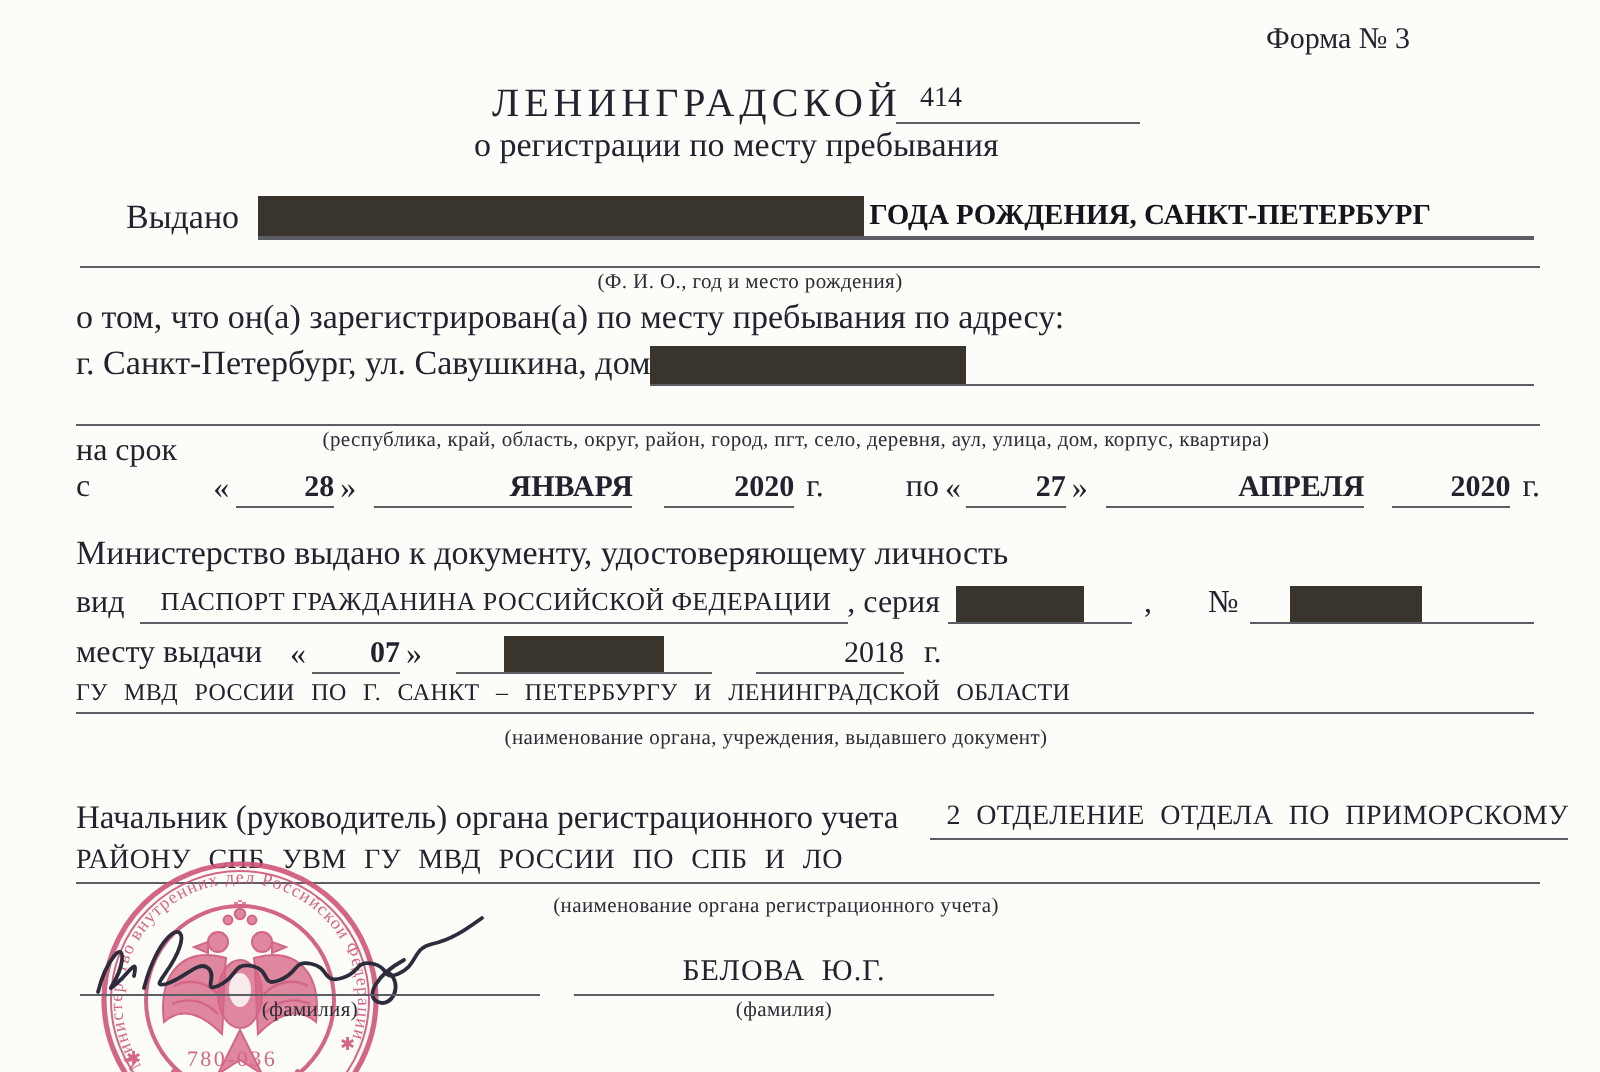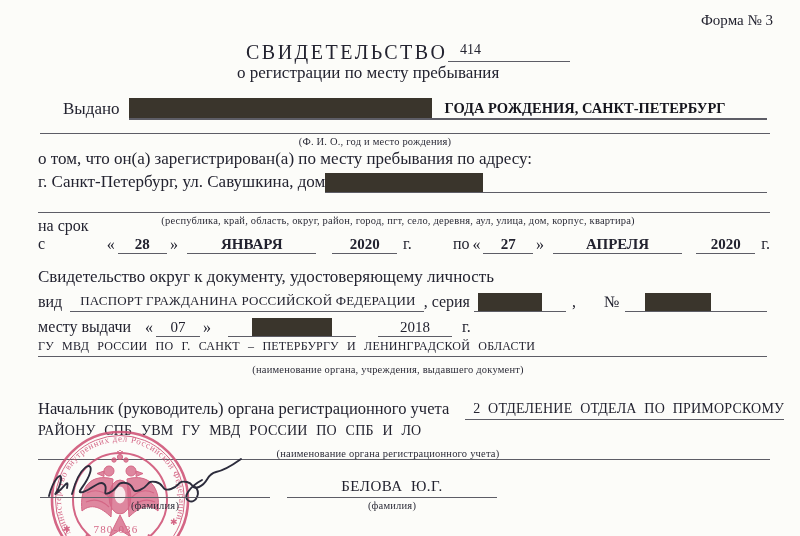--- a/index.html
+++ b/index.html
@@ -15,41 +15,41 @@
   body{background:#e9e9e6;font-family:"Liberation Serif","DejaVu Serif",serif;color:var(--ink)}
   .page{position:relative;width:800px;height:536px;background:var(--paper);overflow:hidden}
   .abs{position:absolute}
   .row{position:absolute;display:flex;align-items:flex-end}
   .u{border-bottom:1.5px solid var(--line)}
   .u2{border-bottom:2px solid var(--line)}
   .hint{font-size:10.5px;color:#2c2c38;letter-spacing:.2px;text-align:center}
   .caps{font-size:12px;letter-spacing:.2px;white-space:nowrap}
   .redact{display:inline-block;background:var(--redact)}
   .b{font-weight:bold}
-  .val{font-weight:bold;font-size:15px;text-align:center}
+  .val{font-weight:bold;font-size:15px;text-align:right}
   .q{font-size:16px;margin:0 3px}
   .stamp-svg{position:absolute;left:49px;top:429px;width:142px;height:142px;opacity:.88}
   .sig-svg{position:absolute;left:42px;top:456px;width:212px;height:52px}
 </style>
 </head>
 <body>
 
 <div class="page">
 
-  <div class="abs" style="top:12px;left:633px;width:140px;text-align:right;font-size:15px">Форма № 3</div>
+  <div class="abs" style="top:12px;left:633px;width:140px;text-align:left;font-size:15px">Форма № 3</div>
 
-  <div class="abs" style="top:41px;left:246px;font-size:20px;letter-spacing:2.5px">СВИДЕТЕЛЬСТВО</div>
+  <div class="abs" style="top:41px;left:246px;font-size:20px;letter-spacing:2.5px">ЛЕНИНГРАДСКОЙ</div>
   <div class="abs u" style="top:42px;left:448px;width:122px;height:20px;font-size:14px;padding-left:12px">414</div>
   <div class="abs" style="top:63px;left:237px;font-size:17px">о регистрации по месту пребывания</div>
 
   <div class="row" style="top:96px;left:63px;right:33px;height:24px">
     <span style="font-size:17px;margin-right:9px;padding-bottom:1px">Выдано</span>
     <span class="u2" style="flex:1;display:flex;align-items:flex-end">
       <span class="redact" style="width:303px;height:20px"></span>
-      <span class="b" style="font-size:14.5px;white-space:nowrap;margin-left:13px;padding-bottom:1px;color:var(--ink-bold)">ГОДА РОЖДЕНИЯ, САНКТ-ПЕТЕРБУРГ</span>
+      <span class="b" style="font-size:14.5px;white-space:nowrap;margin-left:3px;padding-bottom:1px;color:var(--ink-bold)">ГОДА РОЖДЕНИЯ, САНКТ-ПЕТЕРБУРГ</span>
     </span>
   </div>
   <div class="abs" style="top:133px;left:40px;right:30px;border-top:1.5px solid var(--line)"></div>
   <div class="abs hint" style="top:136px;left:40px;width:670px">(Ф. И. О., год и место рождения)</div>
 
   <div class="abs" style="top:149px;left:38px;font-size:17px">о том, что он(а) зарегистрирован(а) по месту пребывания по адресу:</div>
 
   <div class="row" style="top:170px;left:38px;right:33px;height:23px">
     <span style="font-size:17px;white-space:nowrap;padding-bottom:1px">г. Санкт-Петербург, ул. Савушкина, дом</span>
     <span class="u" style="flex:1;display:flex;align-items:flex-end">
@@ -69,56 +69,56 @@
     <span style="margin-left:6px;padding-bottom:1px">г.</span>
     <span style="margin-left:41px;padding-bottom:1px">по</span>
     <span class="q">«</span>
     <span class="u val" style="width:52px">27</span>
     <span class="q">»</span>
     <span class="u val" style="width:136px;margin-left:6px">АПРЕЛЯ</span>
     <span class="u val" style="width:62px;margin-left:14px">2020</span>
     <span style="margin-left:6px;padding-bottom:1px">г.</span>
   </div>
 
-  <div class="abs" style="top:267px;left:38px;font-size:17px">Свидетельство округ к документу, удостоверяющему личность</div>
+  <div class="abs" style="top:267px;left:38px;font-size:17px">Министерство выдано к документу, удостоверяющему личность</div>
 
   <div class="row" style="top:289px;left:38px;right:33px;height:23px;font-size:16px">
     <span style="padding-bottom:1px">вид</span>
     <span class="u caps" style="font-size:13px;padding:0 8px 2px 10px;margin-left:8px">ПАСПОРТ ГРАЖДАНИНА РОССИЙСКОЙ ФЕДЕРАЦИИ</span>
     <span style="padding-bottom:1px;white-space:pre">, серия</span>
     <span class="u" style="width:92px;display:flex;align-items:flex-end;margin-left:4px">
       <span class="redact" style="width:64px;height:18px;margin-left:4px"></span>
     </span>
     <span style="margin-left:6px;padding-bottom:1px">,</span>
     <span style="margin-left:28px;padding-bottom:1px">№</span>
     <span class="u" style="flex:1;display:flex;align-items:flex-end;margin-left:6px">
       <span class="redact" style="width:66px;height:18px;margin-left:20px"></span>
     </span>
   </div>
 
   <div class="row" style="top:314px;left:38px;height:23px;font-size:16px">
     <span style="padding-bottom:1px">месту выдачи</span>
     <span class="q" style="margin-left:14px">«</span>
-    <span class="u val" style="width:44px;font-weight:normal;font-size:15px">07</span>
+    <span class="u val" style="width:44px;font-weight:bold;font-size:15px">07</span>
     <span class="q">»</span>
     <span class="u" style="width:128px;display:flex;align-items:flex-end;justify-content:center;margin-left:14px">
       <span class="redact" style="width:80px;height:18px"></span>
     </span>
     <span class="u val" style="width:74px;font-weight:normal;font-size:15px;margin-left:22px">2018</span>
     <span style="margin-left:10px;padding-bottom:1px">г.</span>
   </div>
 
   <div class="abs u caps" style="top:339px;left:38px;right:33px;word-spacing:5px;padding-bottom:2px">ГУ МВД РОССИИ ПО Г. САНКТ – ПЕТЕРБУРГУ И ЛЕНИНГРАДСКОЙ ОБЛАСТИ</div>
   <div class="abs hint" style="top:364px;left:38px;width:700px">(наименование органа, учреждения, выдавшего документ)</div>
 
   <div class="row" style="top:395px;left:38px;right:33px;height:25px">
     <span style="font-size:16.5px;white-space:nowrap;padding-bottom:1px">Начальник (руководитель) органа регистрационного учета</span>
     <span class="u caps" style="flex:1;font-size:14px;word-spacing:4px;padding:0 0 2px 8px;margin-left:16px">2 ОТДЕЛЕНИЕ ОТДЕЛА ПО ПРИМОРСКОМУ</span>
   </div>
-  <div class="abs u caps" style="top:423px;left:38px;right:30px;font-size:14px;word-spacing:5px;padding-bottom:20px">РАЙОНУ СПБ УВМ ГУ МВД РОССИИ ПО СПБ И ЛО</div>
+  <div class="abs u caps" style="top:423px;left:38px;right:30px;font-size:14px;word-spacing:5px;padding-bottom:2px">РАЙОНУ СПБ УВМ ГУ МВД РОССИИ ПО СПБ И ЛО</div>
   <div class="abs hint" style="top:448px;left:38px;width:700px">(наименование органа регистрационного учета)</div>
 
   <svg class="stamp-svg" viewBox="0 0 142 142">
     <g fill="none" stroke="var(--stamp)">
       <circle cx="71" cy="71" r="68" stroke-width="2.6"></circle>
       <circle cx="71" cy="71" r="64.5" stroke-width="1"></circle>
       <circle cx="71" cy="71" r="47" stroke-width="2"></circle>
     </g>
     <defs>
       <path id="ringArc" d="M 22.9,105.7 A 59,59 0 1 1 119.1,105.7"></path>

